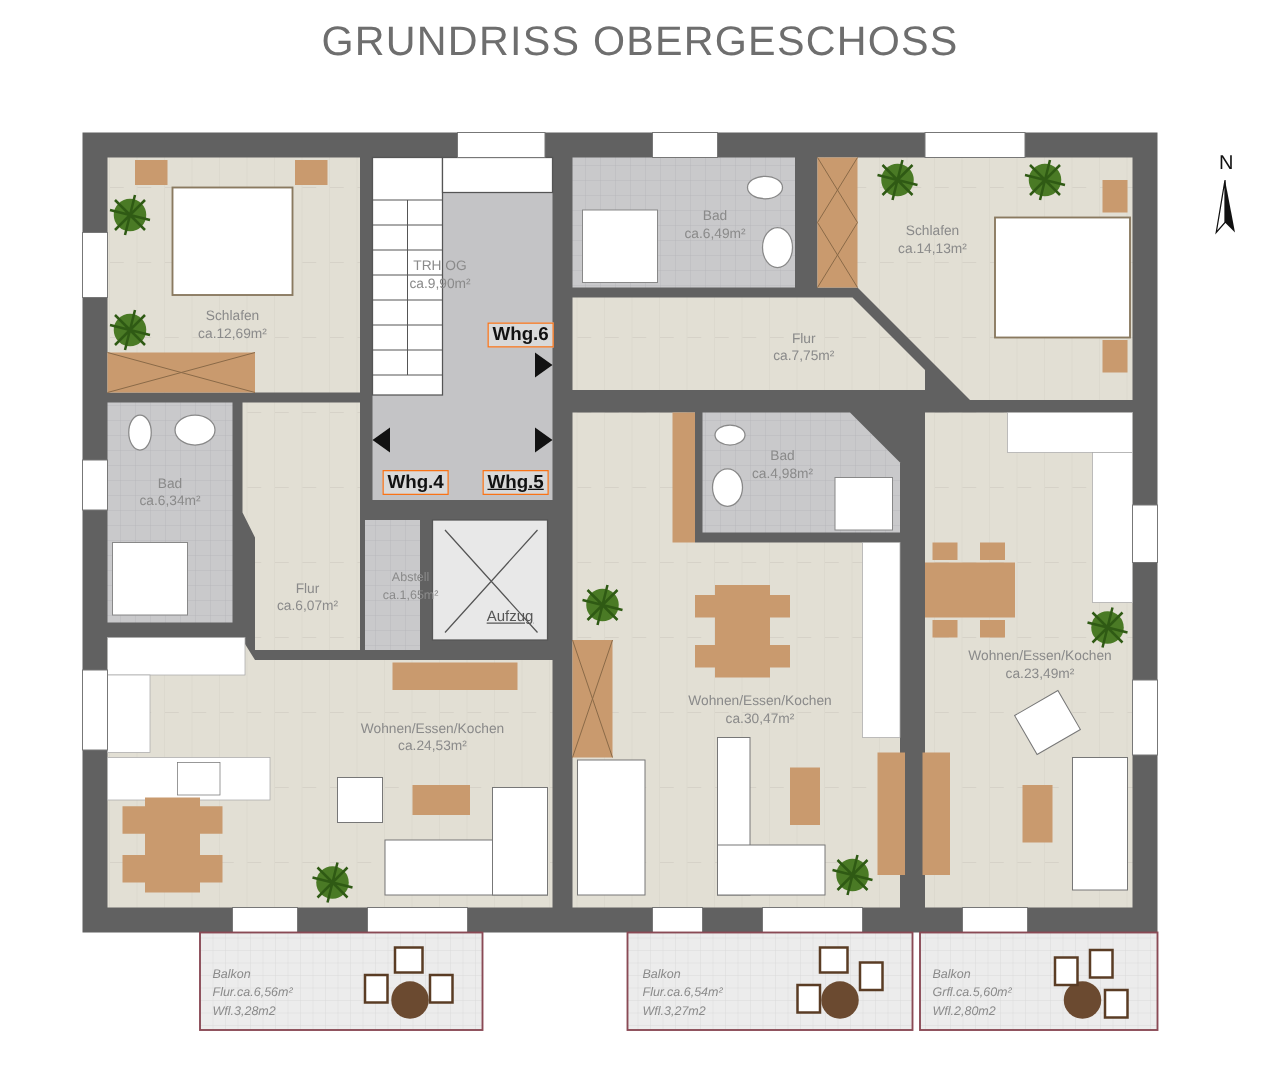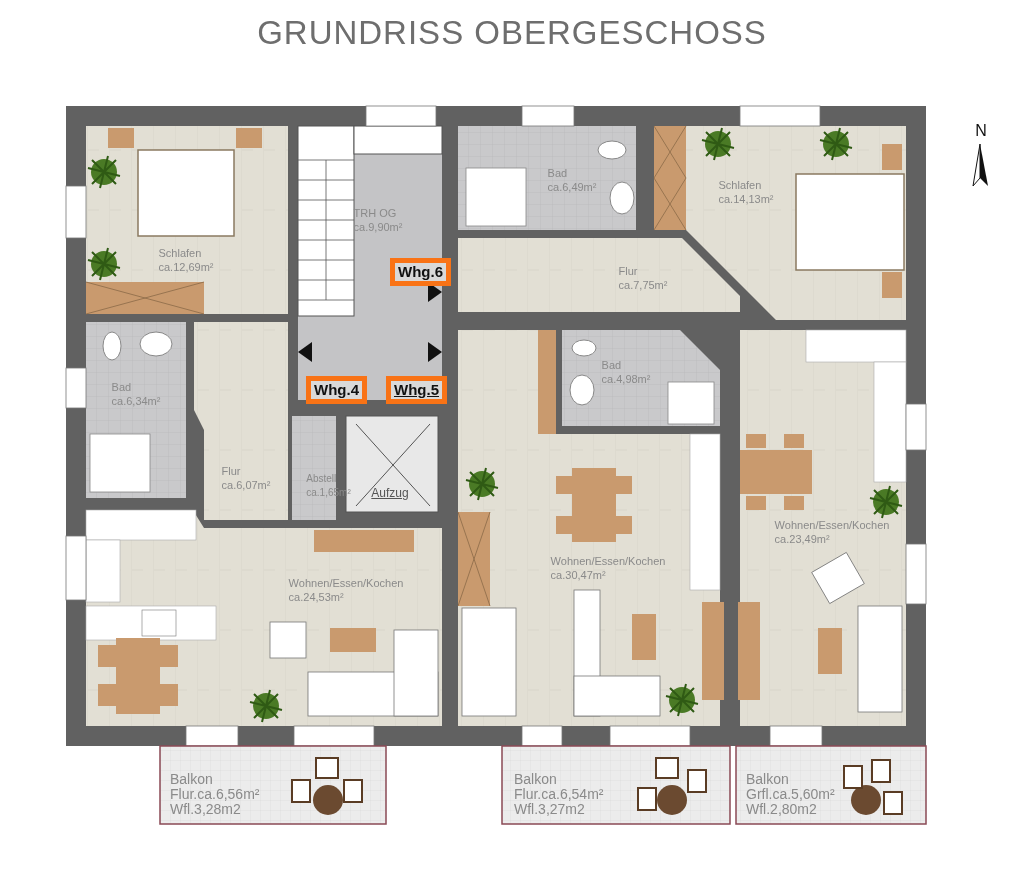--- a/index.html
+++ b/index.html
@@ -1,23 +1,23 @@
 <!DOCTYPE html>
 <html><head>
 <meta charset="utf-8">
 <style>
   html,body{margin:0;padding:0;background:#fff;}
   body{width:1024px;height:873px;position:relative;overflow:hidden;font-family:"Liberation Sans",sans-serif;}
   .title{position:absolute;left:0;top:14px;width:1024px;text-align:center;font-size:33px;color:#6e6e6e;letter-spacing:1px;}
   .north{position:absolute;left:966px;top:122px;width:30px;text-align:center;}
   .north .n{font-size:16px;color:#111;}
   svg.plan{position:absolute;left:0;top:0;}
-  .lbl{position:absolute;color:#8a8a8a;font-size:11px;text-align:left;line-height:14px;white-space:nowrap;transform:translateX(-50%);}
-  .bal{position:absolute;color:#8a8a8a;font-size:14px;line-height:15px;white-space:nowrap;}
-  .whg{position:absolute;font-weight:bold;font-size:15px;color:#111;background:#d9d9d9;border:5px solid #f97316;padding:0 3px;line-height:18px;}
+  .lbl{position:absolute;color:#8a8a8a;font-size:11px;text-align:center;line-height:14px;white-space:nowrap;transform:translateX(-50%);}
+  .bal{position:absolute;color:#8a8a8a;font-size:10px;line-height:15px;white-space:nowrap;font-style:italic;}
+  .whg{position:absolute;font-weight:bold;font-size:15px;color:#111;background:#d9d9d9;border:1px solid #f97316;padding:0 3px;line-height:18px;}
 </style>
 </head>
 <body>
 
 <div class="title">GRUNDRISS  OBERGESCHOSS</div>
 
 <div class="north">
   <div class="n">N</div>
   <svg width="30" height="50">
     <polygon points="14,4 7,46 14,38" fill="#fff" stroke="#111" stroke-width="1"></polygon>
@@ -191,29 +191,29 @@
     <rect x="844" y="766" width="18" height="22"></rect>
       <rect x="872" y="760" width="18" height="22"></rect>
       <rect x="884" y="792" width="18" height="22"></rect>
   </g>
 
   <polygon points="298,352 312,342 312,362" fill="#111"></polygon>
   <polygon points="442,352 428,342 428,362" fill="#111"></polygon>
   <polygon points="442,292 428,282 428,302" fill="#111"></polygon>
 </svg>
 
-<div class="lbl" style="left:378px;top:206px;">
+<div class="lbl" style="left:352px;top:206px;">
   <div>TRH OG</div>
   <div>ca.9,90m²</div>
 </div>
-<div class="lbl" style="left:314px;top:472px;font-size:10px;padding-left:29px;">
+<div class="lbl" style="left:314px;top:456px;font-size:10px;padding-left:29px;">
   <div>Abstell</div>
   <div>ca.1,65m²</div>
 </div>
-<div class="lbl" style="left:390px;top:486px;font-size:12px;color:#555;text-decoration:underline;">Aufzug</div>
+<div class="lbl" style="left:408px;top:486px;font-size:12px;color:#555;text-decoration:underline;">Aufzug</div>
 
 <div class="whg" style="left:306px;top:376px;">Whg.4</div>
 <div class="whg" style="left:386px;top:376px;text-decoration:underline;">Whg.5</div>
 <div class="whg" style="left:390px;top:258px;">Whg.6</div>
 
 <div class="lbl" style="left:186px;top:246px;">
   <div>Schlafen</div>
   <div>ca.12,69m²</div>
 </div>
 <div class="lbl" style="left:136px;top:380px;">

